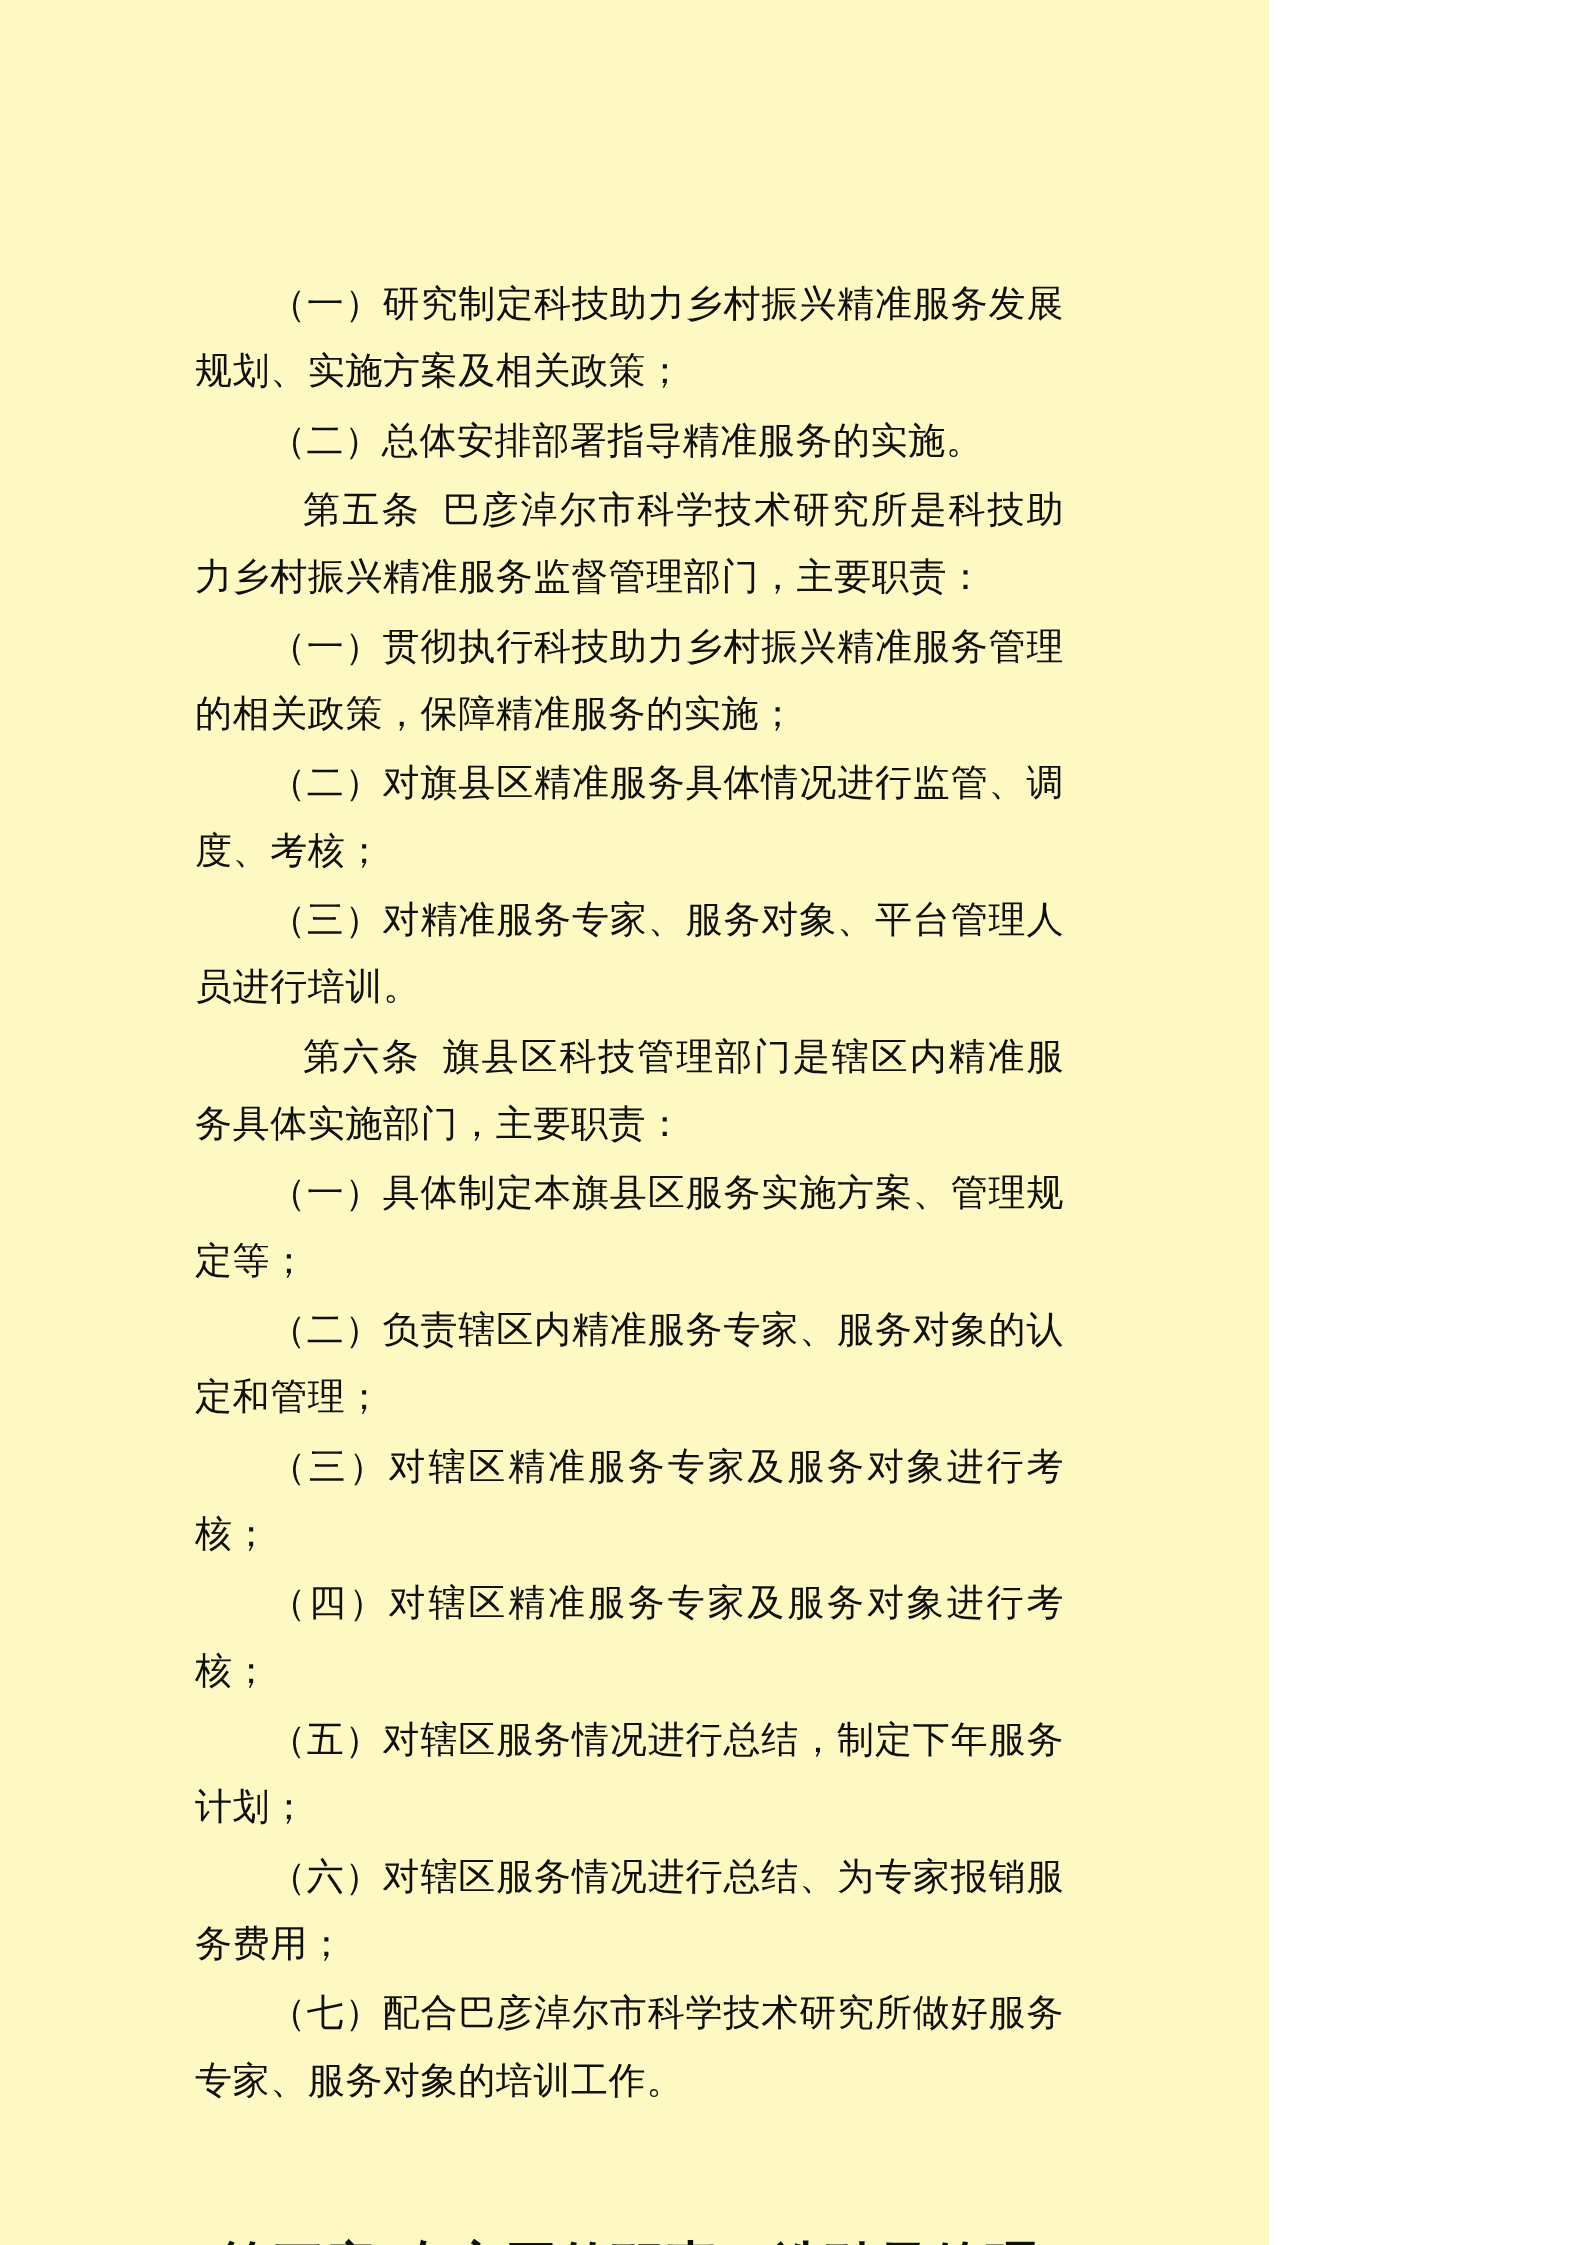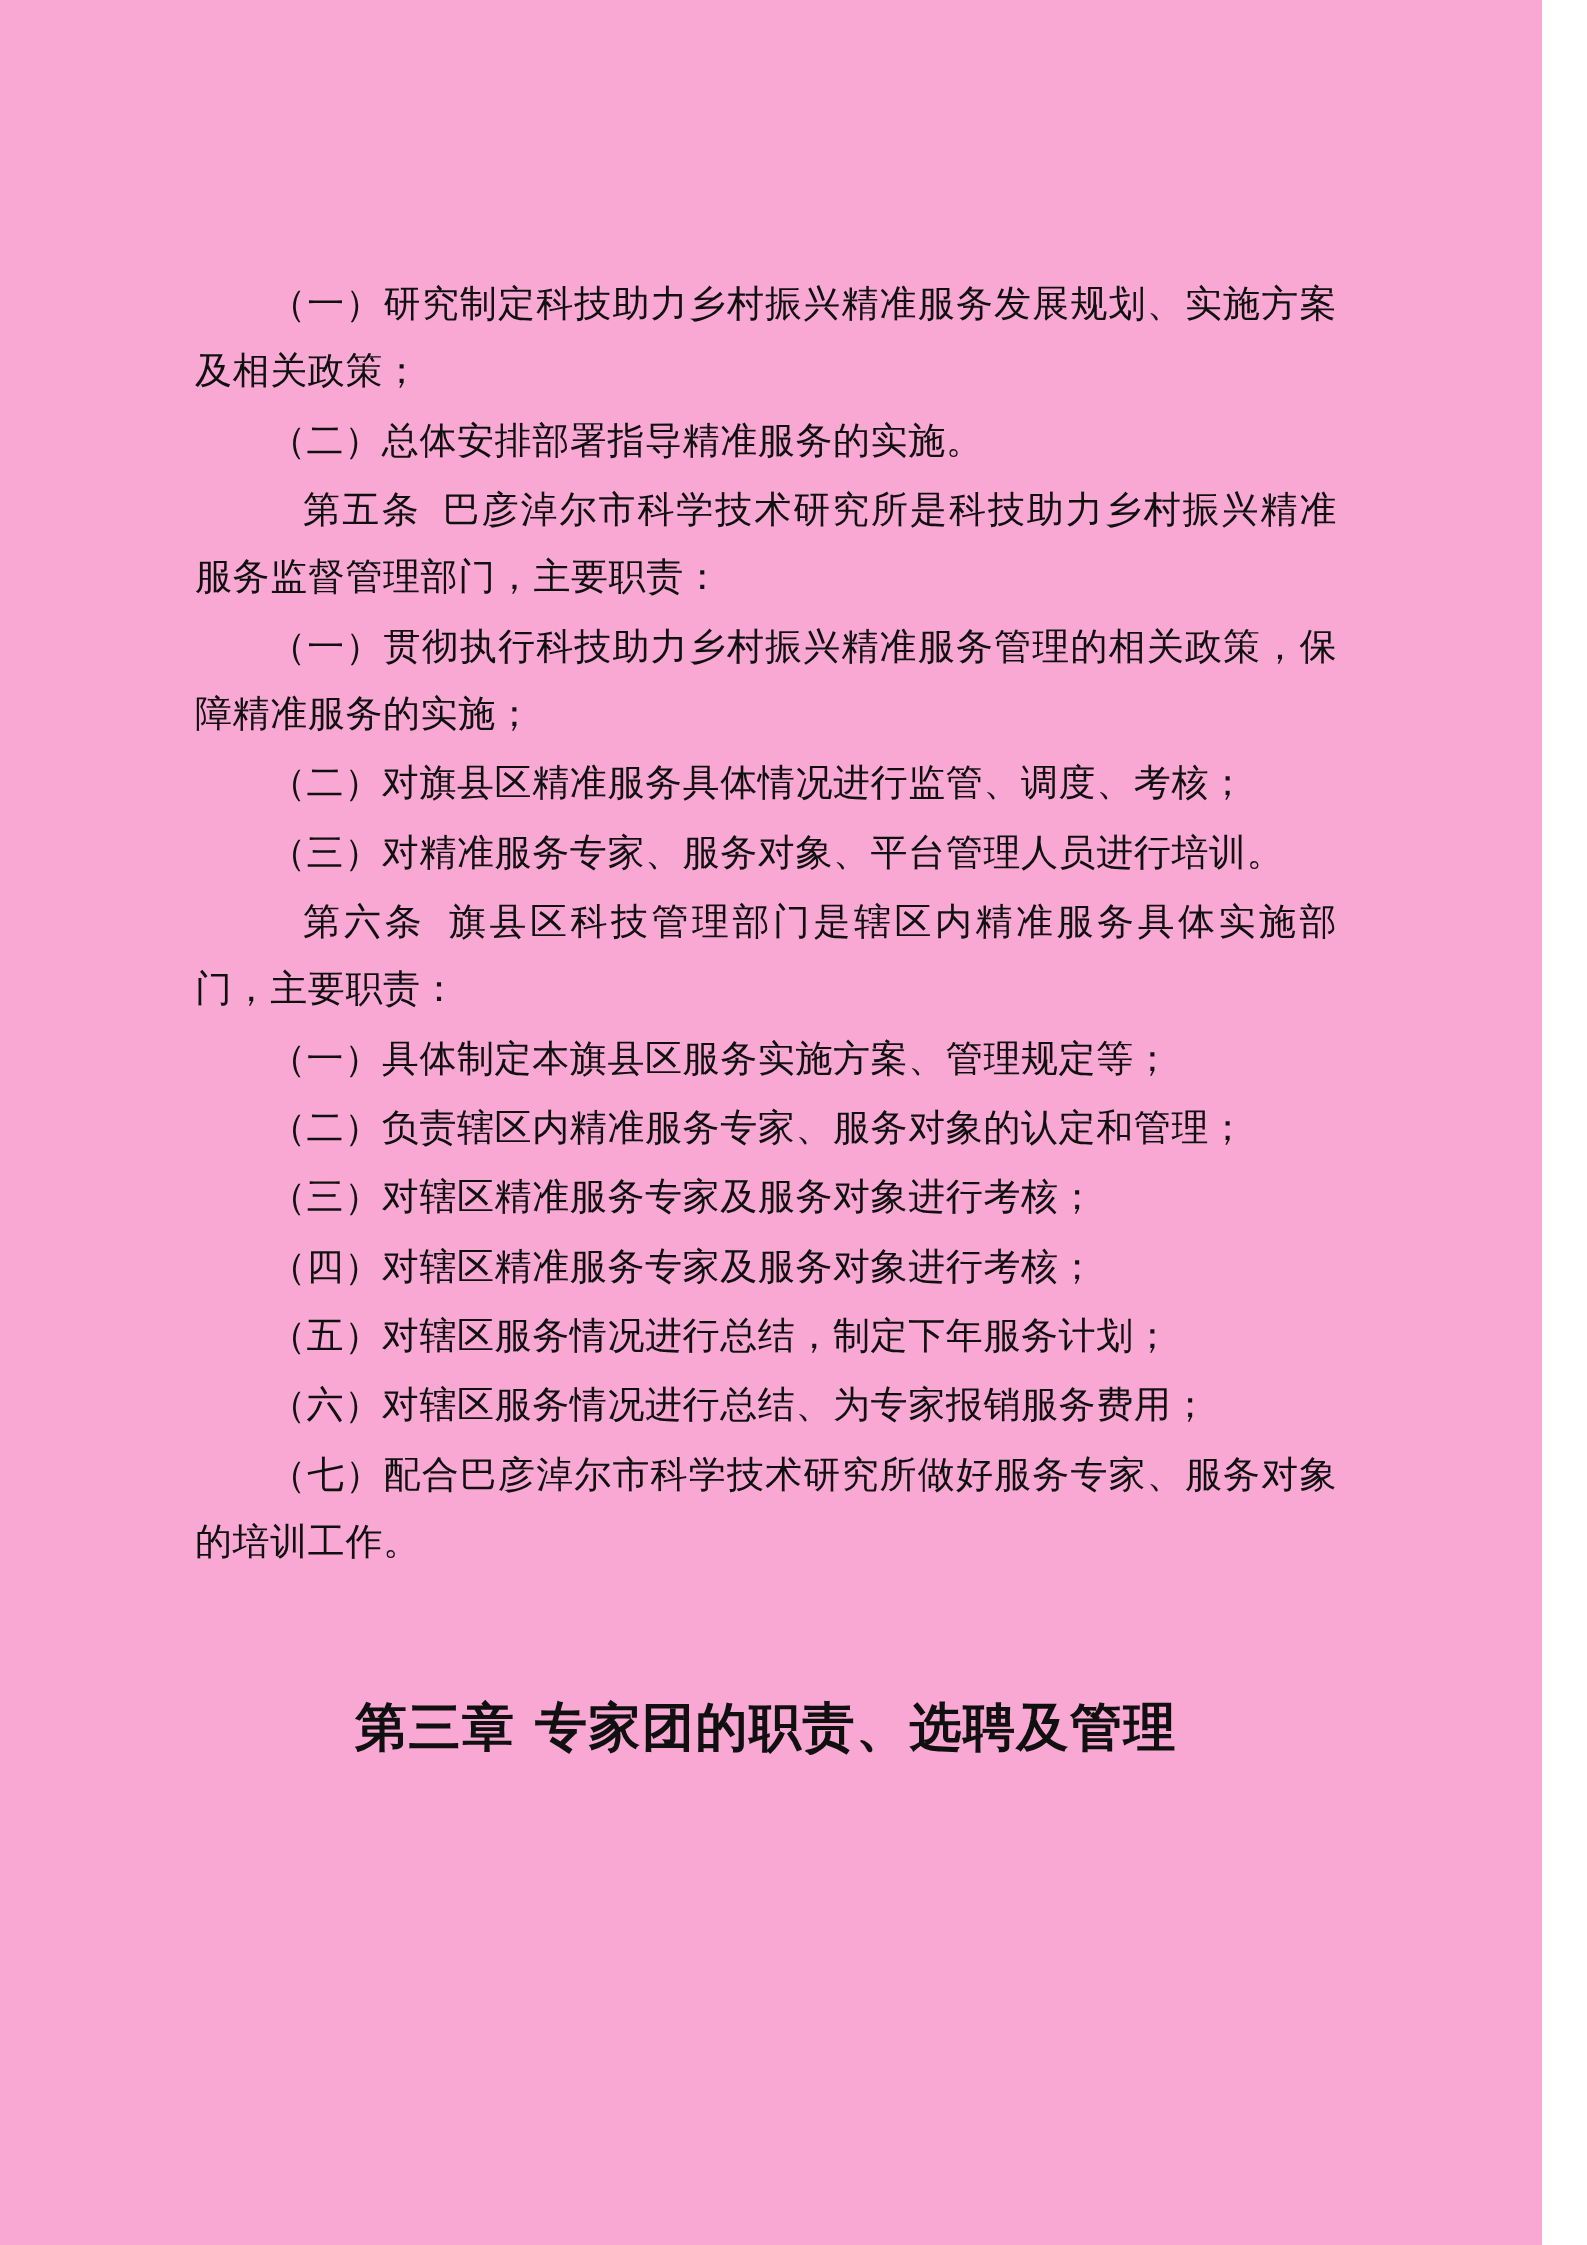--- a/index.html
+++ b/index.html
@@ -9,23 +9,23 @@
   }
   body {
     width: 1587px;
     height: 2245px;
     font-family: "DejaVu Serif", "Liberation Serif", serif;
     color: #101010;
     overflow: hidden;
   }
   .page {
     position: relative;
-    width: 1542px;
+    width: 1269px;
     height: 2245px;
-    background: #f9a8d4;
+    background: #fef9c3;
     box-sizing: border-box;
     padding: 270px 205px 0 195px;
   }
   .doc-body {
     font-size: 37px;
     line-height: 1.82;
     letter-spacing: 0.6px;
     text-align: justify;
   }
   .para {

